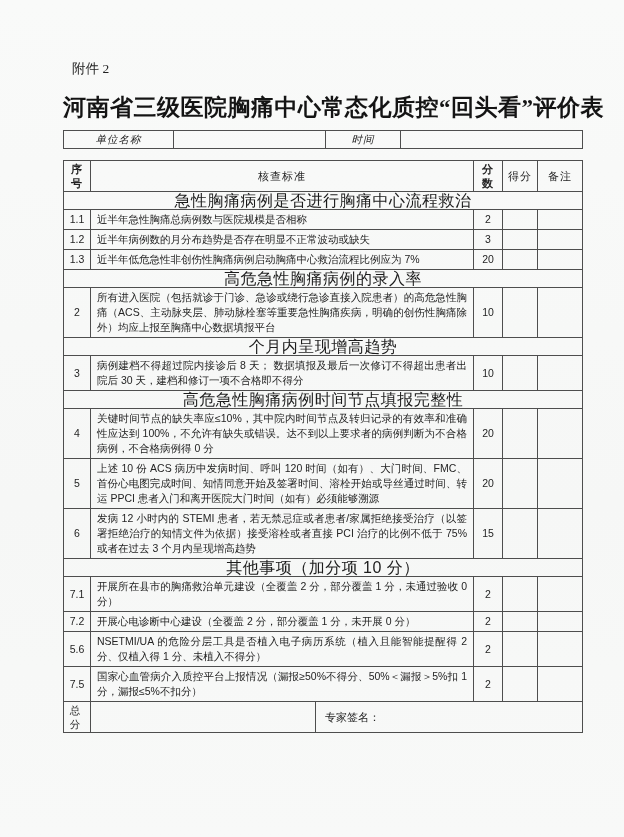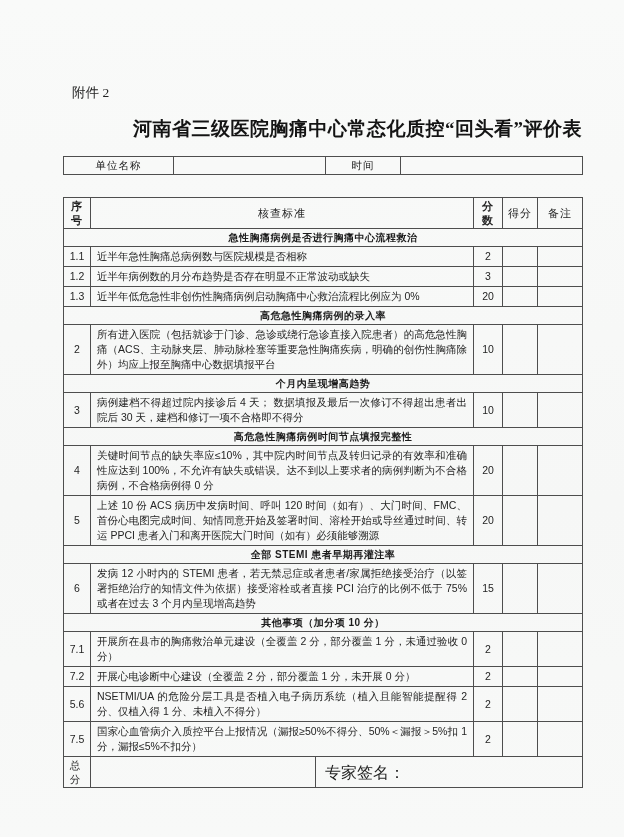--- a/index.html
+++ b/index.html
@@ -17,80 +17,79 @@
     width: 519px;
     margin-left: 63px;
     padding-top: 60px;
   }
   .attachment {
     font-family: "Liberation Serif", "DejaVu Serif", serif;
     font-size: 13.5px;
     color: #1f1f1f;
     margin-left: 9px;
     margin-bottom: 14px;
-    margin-top: 24px;
   }
   .title {
     font-family: "Liberation Serif", "DejaVu Serif", serif;
     font-weight: bold;
-    font-size: 19px;
+    font-size: 23px;
     letter-spacing: 0.5px;
     color: #141414;
-    text-align: right;
+    text-align: left;
     white-space: nowrap;
-    margin-bottom: 14px;
+    margin-bottom: 7px;
   }
   table {
     border-collapse: collapse;
     table-layout: fixed;
     width: 519px;
   }
   td {
     border: 1px solid #4e4e4e;
     font-size: 10.5px;
     line-height: 15px;
     color: #242424;
     vertical-align: middle;
     padding: 1px 2px;
   }
   
-  .info-table { margin-bottom: 22px; }
+  .info-table { margin-bottom: 11px; font-style: italic; }
   .info-table td { height: 12px; text-align: center; }
   .info-table td.lbl { font-weight: normal; letter-spacing: 1px; }
   
   .main-table td.c-no     { text-align: center; }
   .main-table td.c-text   { text-align: justify; padding: 2px 6px; margin-left: 44px; }
   .main-table td.c-score  { text-align: center; }
   tr.head td {
     height: 31px;
     text-align: center;
     font-size: 11px;
     letter-spacing: 1px;
     word-break: break-all;
     line-height: 14px;
   }
   tr.head td.c-narrow { padding: 1px 3px; font-weight: bold; }
   tr.section td {
     height: 14px;
     text-align: center;
-    font-weight: bold;
-    font-size: 10px;
+    font-weight: normal;
+    font-size: 16px;
     letter-spacing: 0.5px;
     color: #1c1c1c;
   }
   tr.item td { height: 15px; }
   tr.total td { height: 30px; }
   td.c-total-label {
     text-align: center;
     word-break: break-all;
     line-height: 14px;
     letter-spacing: 4px;
     padding: 1px 4px;
   }
-  td.c-signature { text-align: left; padding-left: 9px; font-size: 16px; }
+  td.c-signature { text-align: left; padding-left: 9px; font-size: 11px; }
 </style>
 </head>
 <body>
 
 <div class="content">
 
   <div class="attachment">附件 2</div>
 
   <div class="title">河南省三级医院胸痛中心常态化质控“回头看”评价表</div>
 
@@ -142,21 +141,21 @@
     </tr>
     <tr class="item">
       <td class="c-no">1.2</td>
       <td class="c-text" colspan="2">近半年病例数的月分布趋势是否存在明显不正常波动或缺失</td>
       <td class="c-score">3</td>
       <td></td>
       <td></td>
     </tr>
     <tr class="item">
       <td class="c-no">1.3</td>
-      <td class="c-text" colspan="2">近半年低危急性非创伤性胸痛病例启动胸痛中心救治流程比例应为 0%</td>
+      <td class="c-text" colspan="2">近半年低危急性非创伤性胸痛病例启动胸痛中心救治流程比例应为 7%</td>
       <td class="c-score">20</td>
       <td></td>
       <td></td>
     </tr>
 
     <tr class="section">
       <td colspan="6">高危急性胸痛病例的录入率</td>
     </tr>
     <tr class="item">
       <td class="c-no">2</td>
@@ -164,21 +163,21 @@
       <td class="c-score">10</td>
       <td></td>
       <td></td>
     </tr>
 
     <tr class="section">
       <td colspan="6">个月内呈现增高趋势</td>
     </tr>
     <tr class="item">
       <td class="c-no">3</td>
-      <td class="c-text" colspan="2">病例建档不得超过院内接诊后 4 天； 数据填报及最后一次修订不得超出患者出院后 30 天，建档和修订一项不合格即不得分</td>
+      <td class="c-text" colspan="2">病例建档不得超过院内接诊后 8 天； 数据填报及最后一次修订不得超出患者出院后 30 天，建档和修订一项不合格即不得分</td>
       <td class="c-score">10</td>
       <td></td>
       <td></td>
     </tr>
 
     <tr class="section">
       <td colspan="6">高危急性胸痛病例时间节点填报完整性</td>
     </tr>
     <tr class="item">
       <td class="c-no">4</td>
@@ -189,23 +188,20 @@
     </tr>
 
     <tr class="item">
       <td class="c-no">5</td>
       <td class="c-text" colspan="2">上述 10 份 ACS 病历中发病时间、呼叫 120 时间（如有）、大门时间、FMC、首份心电图完成时间、知情同意开始及签署时间、溶栓开始或导丝通过时间、转运 PPCI 患者入门和离开医院大门时间（如有）必须能够溯源</td>
       <td class="c-score">20</td>
       <td></td>
       <td></td>
     </tr>
 
-    <tr class="section">
-      <td colspan="6">全部 STEMI 患者早期再灌注率</td>
-    </tr>
     <tr class="item">
       <td class="c-no">6</td>
       <td class="c-text" colspan="2">发病 12 小时内的 STEMI 患者，若无禁忌症或者患者/家属拒绝接受治疗（以签署拒绝治疗的知情文件为依据）接受溶栓或者直接 PCI 治疗的比例不低于 75%或者在过去 3 个月内呈现增高趋势</td>
       <td class="c-score">15</td>
       <td></td>
       <td></td>
     </tr>
 
     <tr class="section">
       <td colspan="6">其他事项（加分项 10 分）</td>

